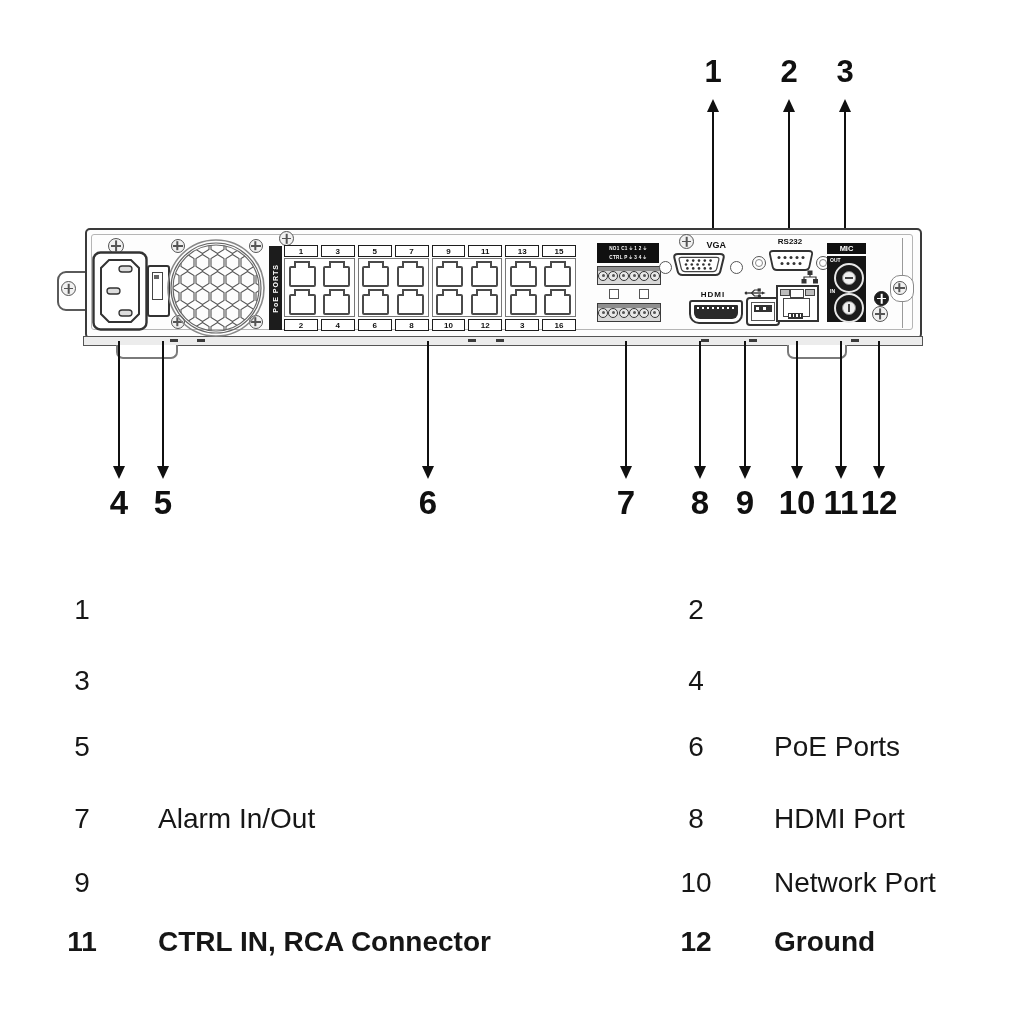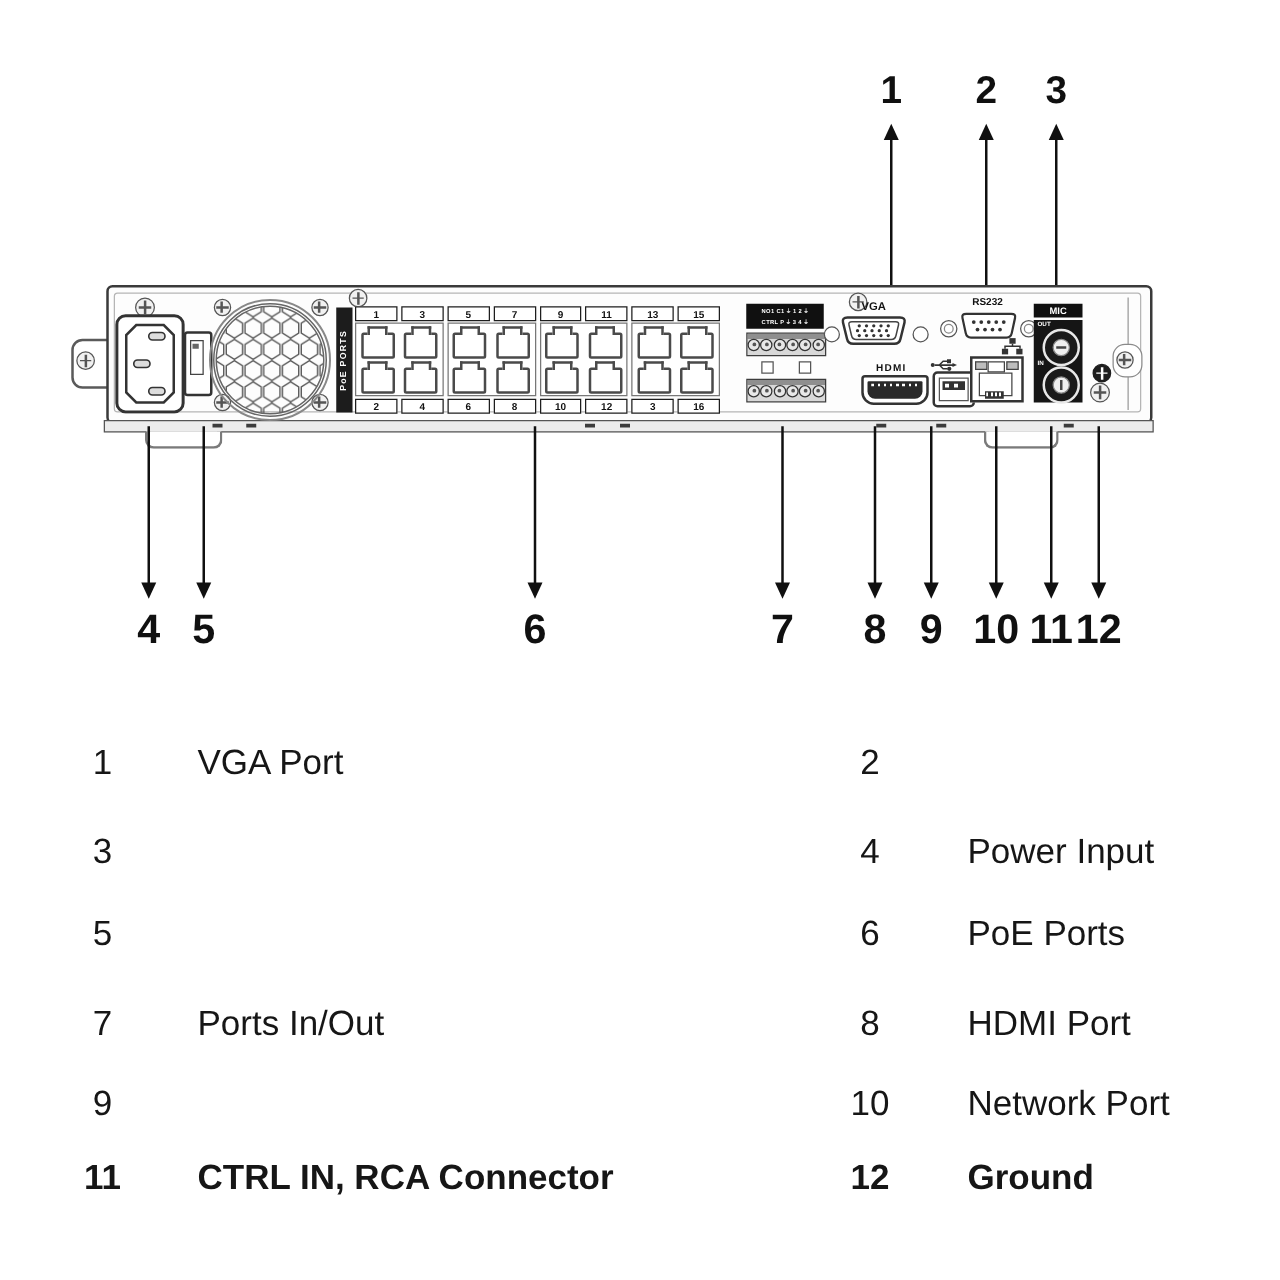--- a/index.html
+++ b/index.html
@@ -230,21 +230,21 @@
     <div class="termrow" style="top:60px;">
       <div class="term-screw"></div>
         <div class="term-screw"></div>
       <div class="term-screw"></div>
         <div class="term-screw"></div>
       <div class="term-screw"></div>
         <div class="term-screw"></div>
     </div>
   </div>
 
-  <div class="clabel" style="left:672px;top:240px;width:54px;font-size:9px;">VGA</div>
+  <div class="clabel" style="left:672px;top:240px;width:54px;font-size:9px;text-align:right;">VGA</div>
   <div class="hole" style="left:659px;top:261px;width:11px;height:11px;"></div>
   <div class="hole" style="left:730px;top:261px;width:11px;height:11px;"></div>
   <div class="abs" style="left:671px;top:252px;width:56px;height:26px;">
     <svg width="56" height="26" viewBox="0 0 56 26">
       <path d="M7 2 H49 Q53.5 2 52.6 6 L49.4 19 Q48.6 23 44.4 23 H11.6 Q7.4 23 6.6 19 L3.4 6 Q2.5 2 7 2 Z" fill="#fff" stroke="#333" stroke-width="2"></path>
       <path d="M10.5 5.3 H45.5 Q48.4 5.3 47.8 8 L45.8 16.4 Q45.1 19.6 41.9 19.6 H14.1 Q10.9 19.6 10.2 16.4 L8.2 8 Q7.6 5.3 10.5 5.3 Z" fill="none" stroke="#444" stroke-width="1.2"></path>
       <g fill="#333">
         <circle cx="16.4" cy="8.6" r="1.3"></circle>
           <circle cx="22.2" cy="8.6" r="1.3"></circle>
           <circle cx="28" cy="8.6" r="1.3"></circle>
@@ -368,36 +368,34 @@
   <div class="arrow-down" style="left:835px;top:466px;"></div>
   <div class="co-num big" style="left:817px;top:484px;">11</div>
 
   <div class="co-line" style="left:878px;top:341px;height:126px;"></div>
   <div class="arrow-down" style="left:873px;top:466px;"></div>
   <div class="co-num big" style="left:855px;top:484px;">12</div>
 
   <div>
     <div class="lrow" style="top:590px;">
       <span class="lnum">1</span>
-      <span class="llabel">VGA Port</span>
       <span class="lnum r">2</span>
     </div>
     <div class="lrow" style="top:661px;">
       <span class="lnum">3</span>
       <span class="lnum r">4</span>
-      <span class="llabel r2">Power Input</span>
     </div>
     <div class="lrow" style="top:727px;">
       <span class="lnum">5</span>
       <span class="lnum r">6</span>
       <span class="llabel r2">PoE Ports</span>
     </div>
     <div class="lrow" style="top:799px;">
       <span class="lnum">7</span>
-      <span class="llabel">Ports In/Out</span>
+      <span class="llabel">Alarm In/Out</span>
       <span class="lnum r">8</span>
       <span class="llabel r2">HDMI Port</span>
     </div>
     <div class="lrow" style="top:863px;">
       <span class="lnum">9</span>
       <span class="lnum r">10</span>
       <span class="llabel r2">Network Port</span>
     </div>
     <div class="lrow bold" style="top:922px;">
       <span class="lnum">11</span>

